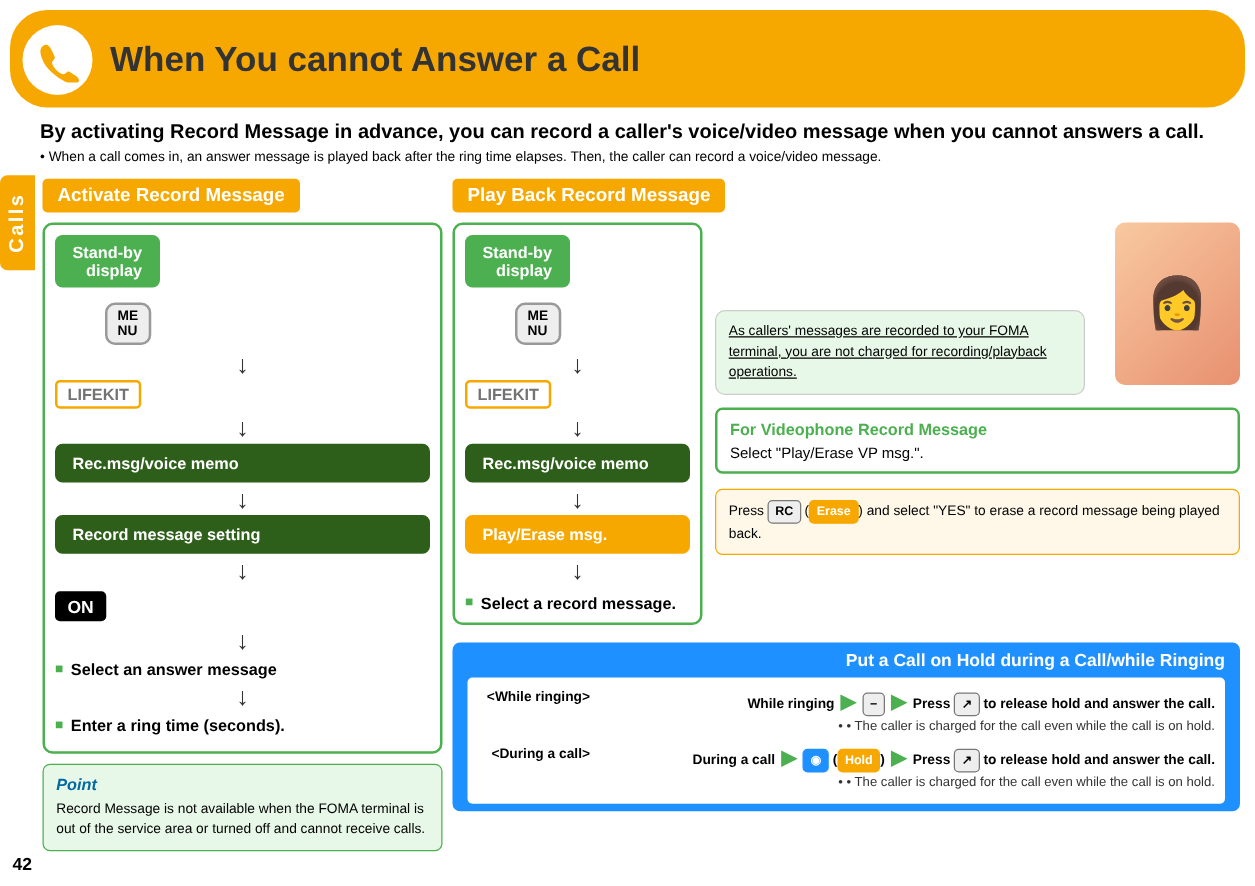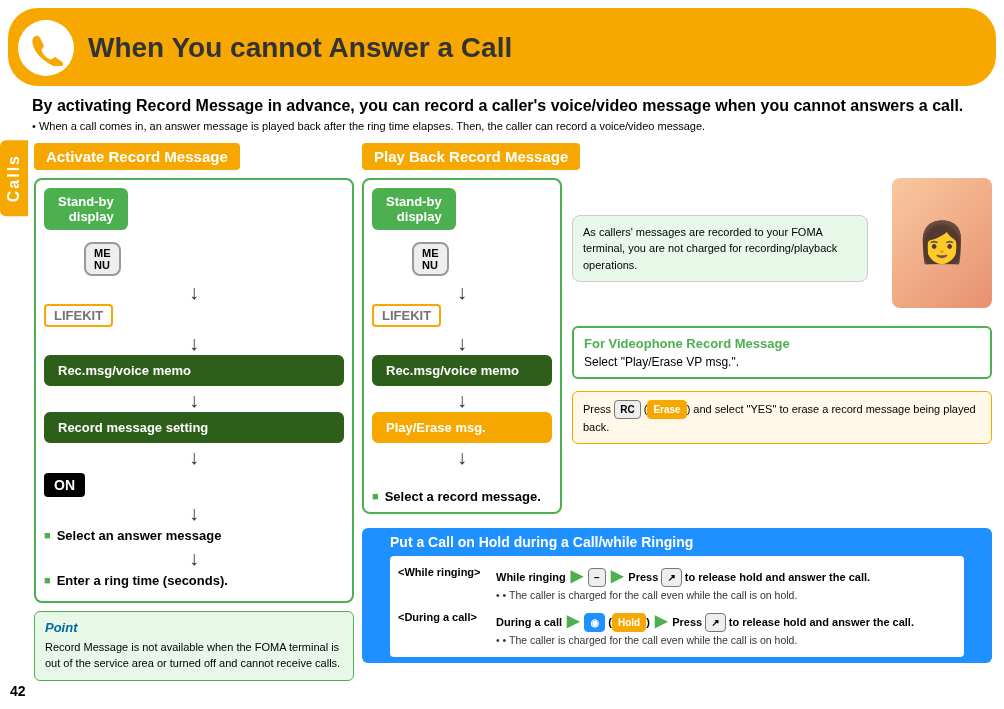--- a/index.html
+++ b/index.html
@@ -237,34 +237,35 @@
       line-height: 1.5;
       margin-top: 6px;
     }
 
     .select-record-item {
       display: flex;
       align-items: center;
       gap: 6px;
       font-size: 13px;
       font-weight: bold;
-      margin-top: 22px;
+      margin-top: 8px;
     }
     .select-record-item::before {
       content: '■';
       color: #4CAF50;
       font-size: 11px;
     }
 
     
     .hold-section {
       background: #1E90FF;
       border-radius: 6px;
-      padding: 6px 28px;
+      padding: 6px 12px;
       margin-top: 10px;
+      text-align: right;
     }
     .hold-title {
       color: #fff;
       font-weight: bold;
       font-size: 14px;
       margin-bottom: 6px;
     }
     .hold-rows {
       background: #fff;
       border-radius: 4px;
@@ -466,21 +467,21 @@
           
           <div class="flow-item orange-bg">Play/Erase msg.</div>
           <div class="arrow-down">↓</div>
 
           
           <div class="select-record-item">Select a record message.</div>
         </div>
 
         <div style="flex:1; display:flex; flex-direction:column; gap:6px;">
 
-          <div style="display:flex; gap:16px; align-items:center;">
+          <div style="display:flex; gap:16px; align-items:flex-end;text-decoration:underline;">
             <div style="flex:1;">
               <div class="speech-bubble">As callers' messages are recorded to your FOMA terminal, you are not charged for recording/playback operations.</div>
             </div>
             <div class="character-img">👩</div>
           </div>
 
           <div class="videophone-box">
             <div class="videophone-title">For Videophone Record Message</div>
             <div class="videophone-text">Select "Play/Erase VP msg.".</div>
           </div>

